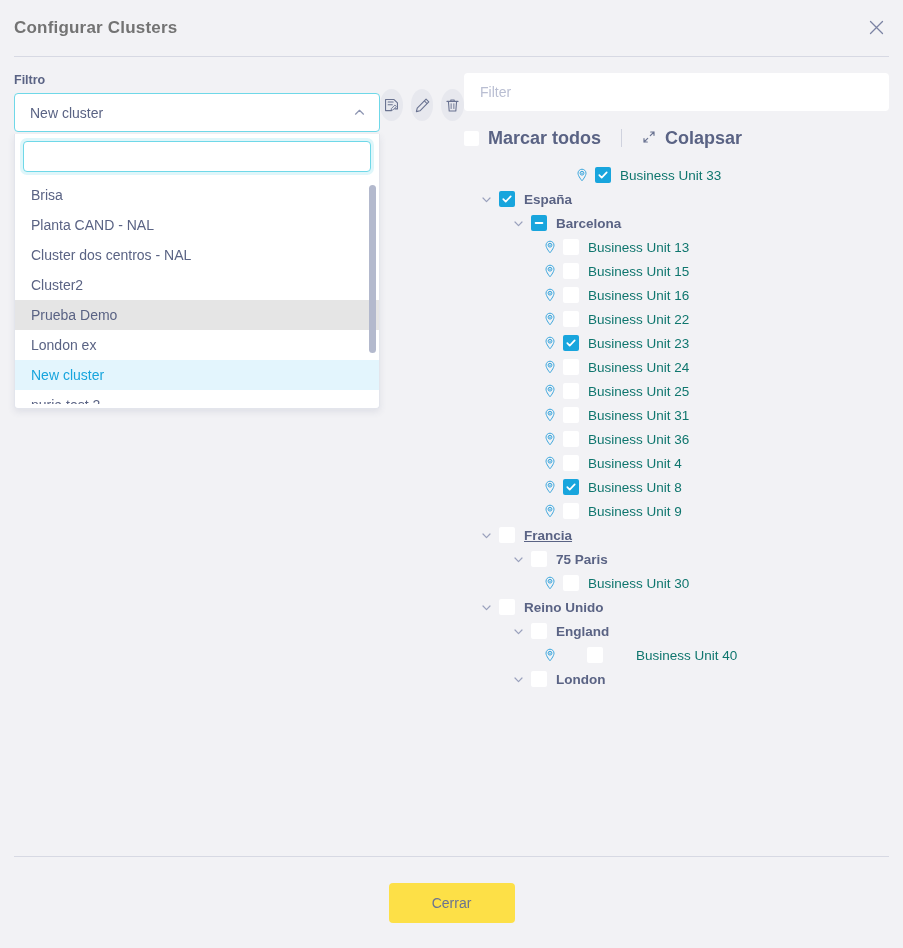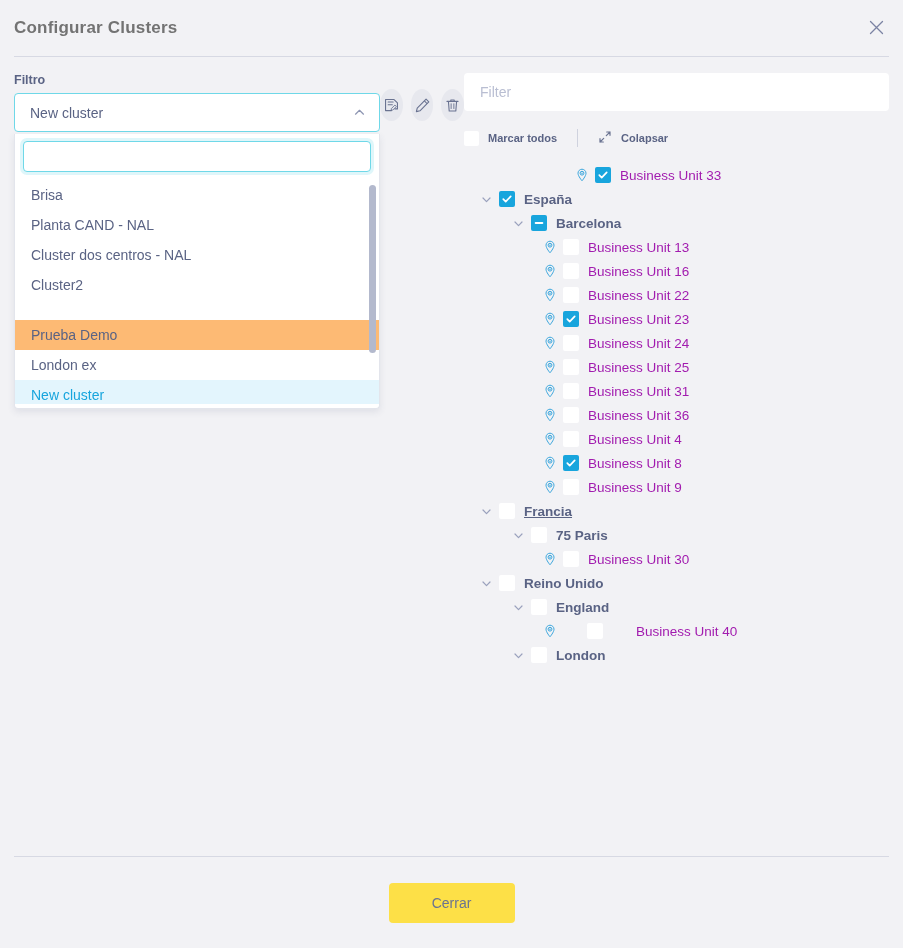--- a/index.html
+++ b/index.html
@@ -120,21 +120,21 @@
   .dd-item {
     height: 30px;
     display: flex;
     align-items: center;
     padding: 0 16px;
     font-size: 14px;
     color: #5a6384;
     cursor: pointer;
     white-space: nowrap;
   }
-  .dd-item.hovered { background: #fdba74; margin-top: 20px; }
+  .dd-item.hovered { background: #e5e5e5; }
   .dd-item.selected { background: #e3f5fd; color: #18a5dd; }
   .dd-scroll-track {
     position: absolute;
     top: 0; right: 3px;
     width: 7px; height: 224px;
   }
   .dd-scroll-thumb {
     position: absolute;
     top: 5px; right: 0;
     width: 7px; height: 168px;
@@ -166,21 +166,21 @@
     color: #5a6384;
     outline: none;
   }
   .filter-input::placeholder { color: #b9bed2; }
 
   .tree-tools {
     display: flex;
     align-items: center;
     margin-top: 16px;
     height: 22px;
-    font-size: 11px;
+    font-size: 18px;
     font-weight: bold;
     color: #5a6384;
   }
   .tt-check {
     width: 15px; height: 15px;
     background: #fff;
     border-radius: 2px;
     margin-right: 9px;
     cursor: pointer;
     flex: 0 0 auto;
@@ -196,21 +196,21 @@
     cursor: pointer;
   }
 
   
   .tree { margin-top: 14px; }
   .tree-row {
     display: flex;
     align-items: center;
     height: 24px;
     font-size: 13.5px;
-    color: #a21caf;
+    color: #0f766e;
     white-space: nowrap;
   }
   .tree-row.group { font-weight: bold; color: #5a6384; }
   .tw-chevron {
     width: 16px; height: 16px;
     display: flex; align-items: center; justify-content: center;
     flex: 0 0 16px;
     cursor: pointer;
     margin-right: 5px;
   }
@@ -410,20 +410,31 @@
           </div>
           <div class="tree-row" style="padding-left: 78px;">
             <span class="tw-pin">
               <svg width="14" height="14" viewBox="0 0 14 14" aria-hidden="true">
                 <path d="M7 1.2c-2.2 0-4 1.8-4 4 0 2.9 4 7.6 4 7.6s4-4.7 4-7.6c0-2.2-1.8-4-4-4z" fill="none" stroke="#3aa6dd" stroke-width="1"></path>
                 <circle cx="7" cy="5.2" r="1.9" fill="none" stroke="#3aa6dd" stroke-width="1"></circle>
                 <circle cx="7" cy="5.2" r=".75" fill="#3aa6dd"></circle>
               </svg>
             </span>
             <span class="cb unchecked"></span>
+            <span class="tree-label">Business Unit 15</span>
+          </div>
+          <div class="tree-row" style="padding-left: 78px;">
+            <span class="tw-pin">
+              <svg width="14" height="14" viewBox="0 0 14 14" aria-hidden="true">
+                <path d="M7 1.2c-2.2 0-4 1.8-4 4 0 2.9 4 7.6 4 7.6s4-4.7 4-7.6c0-2.2-1.8-4-4-4z" fill="none" stroke="#3aa6dd" stroke-width="1"></path>
+                <circle cx="7" cy="5.2" r="1.9" fill="none" stroke="#3aa6dd" stroke-width="1"></circle>
+                <circle cx="7" cy="5.2" r=".75" fill="#3aa6dd"></circle>
+              </svg>
+            </span>
+            <span class="cb unchecked"></span>
             <span class="tree-label">Business Unit 16</span>
           </div>
           <div class="tree-row" style="padding-left: 78px;">
             <span class="tw-pin">
               <svg width="14" height="14" viewBox="0 0 14 14" aria-hidden="true">
                 <path d="M7 1.2c-2.2 0-4 1.8-4 4 0 2.9 4 7.6 4 7.6s4-4.7 4-7.6c0-2.2-1.8-4-4-4z" fill="none" stroke="#3aa6dd" stroke-width="1"></path>
                 <circle cx="7" cy="5.2" r="1.9" fill="none" stroke="#3aa6dd" stroke-width="1"></circle>
                 <circle cx="7" cy="5.2" r=".75" fill="#3aa6dd"></circle>
               </svg>
             </span>

